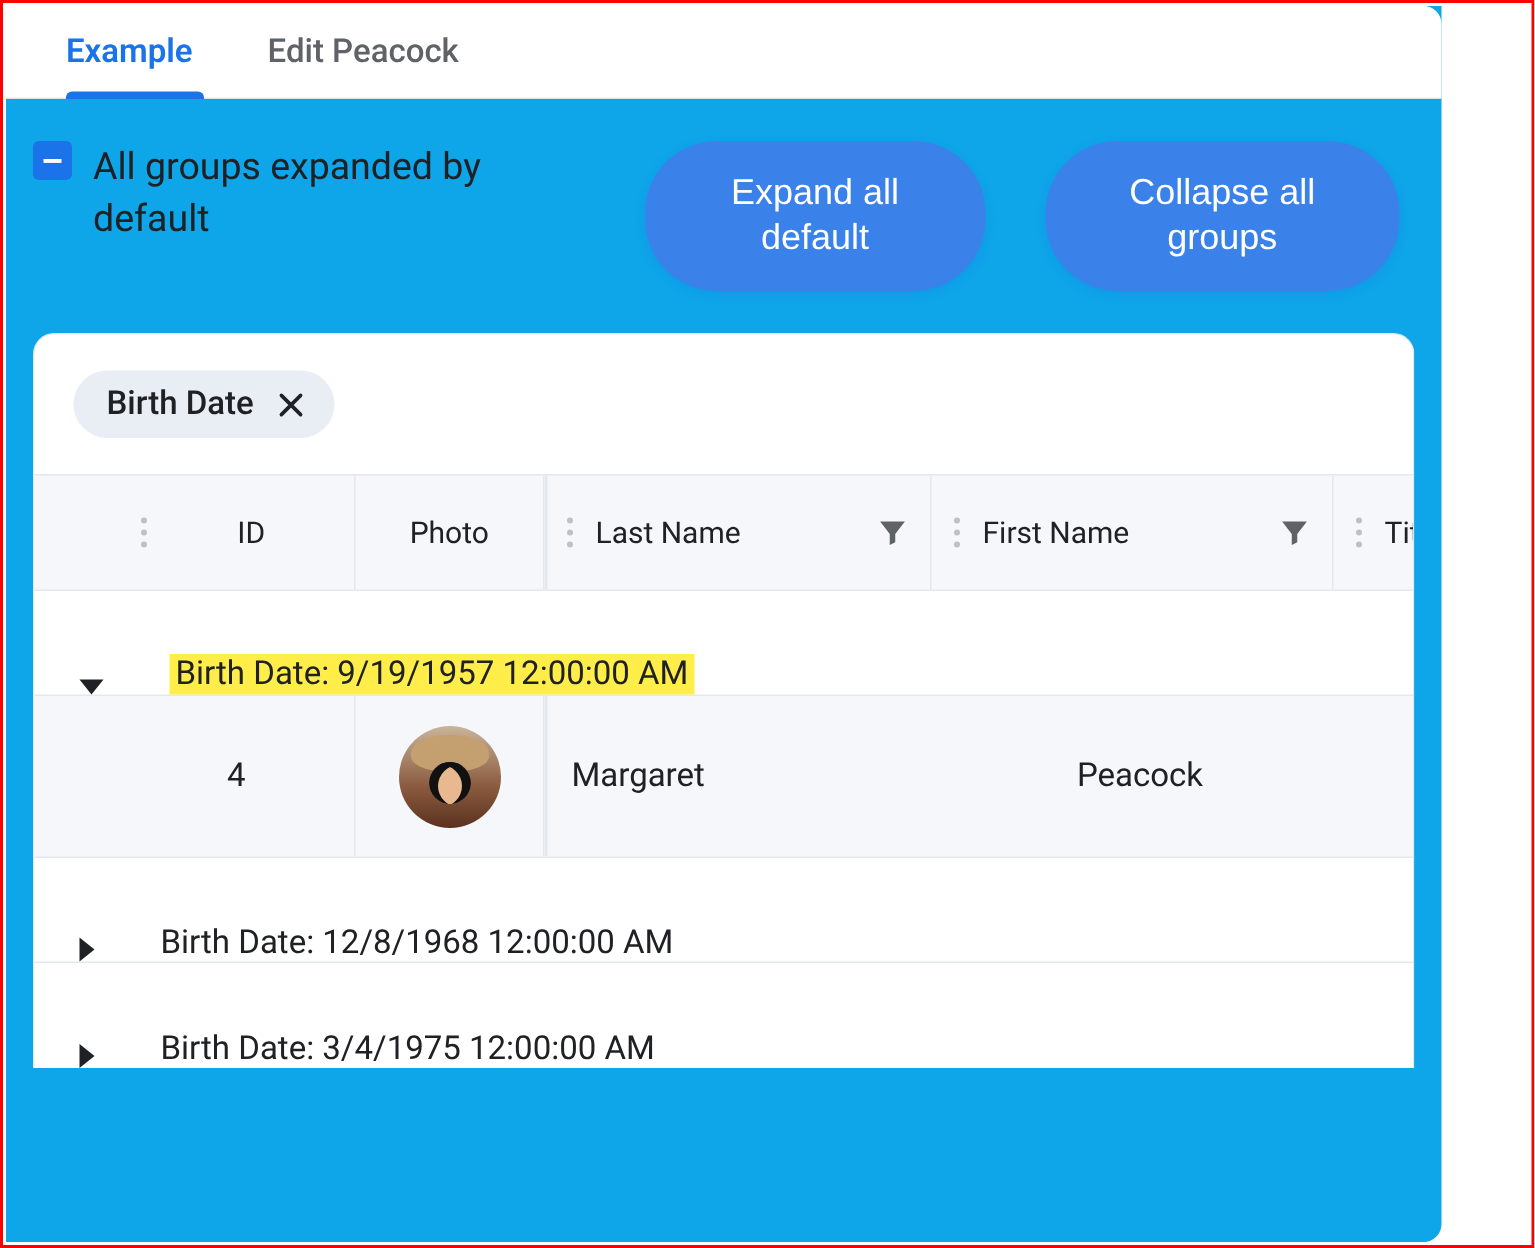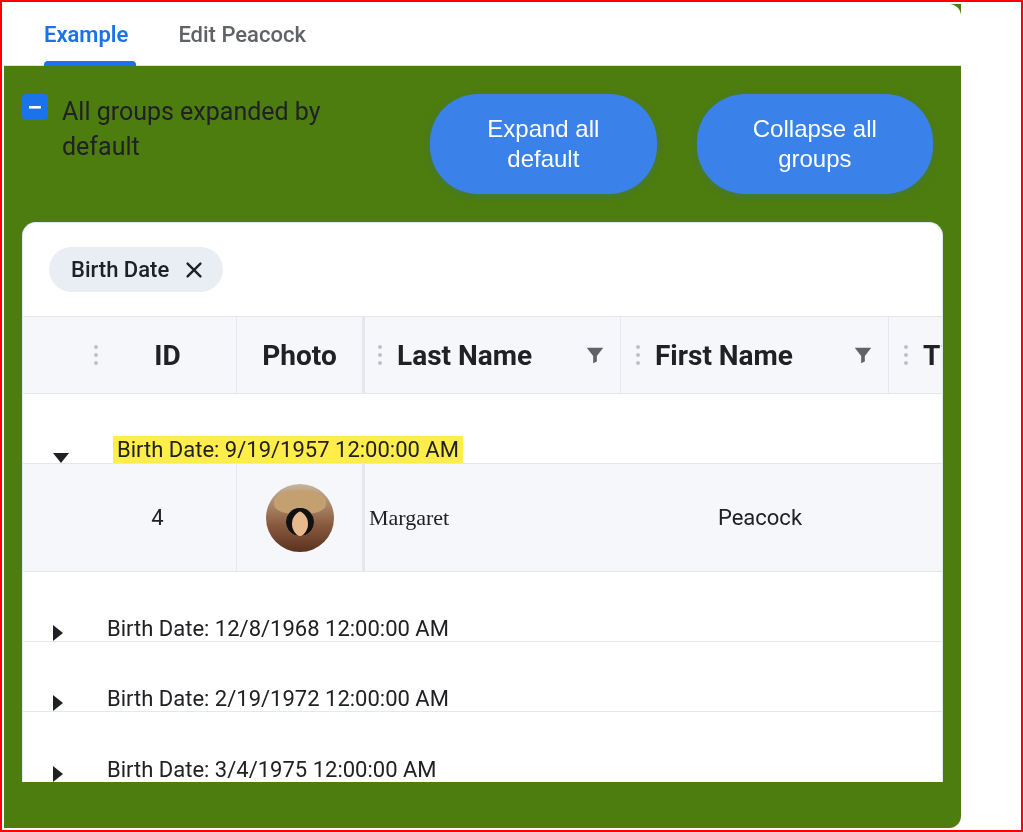--- a/index.html
+++ b/index.html
@@ -1,37 +1,37 @@
 <!DOCTYPE html>
 <html><head>
 <meta charset="utf-8">
 <style>
   * { box-sizing: border-box; }
   html, body { margin:0; padding:0; font-family: -apple-system, BlinkMacSystemFont, "Segoe UI", Roboto, Arial, sans-serif; }
   body { width:1023px; height:832px; }
   .frame { width:1023px; height:832px; border:2px solid #ff0000; background:#ffffff; position:relative; overflow:hidden; }
-  .content-area { position:absolute; left:2px; right:60px; top:2px; bottom:2px; background:#4d7c0f; border-bottom-right-radius:12px; }
+  .content-area { position:absolute; left:2px; right:60px; top:2px; bottom:2px; background:#0ea5e9; border-bottom-right-radius:12px; }
   .tabs { display:flex; align-items:center; gap:50px; padding:18px 40px 0 40px; background:#fff; border-bottom:1px solid #e0e0e0; border-top-right-radius:12px; }
   .tab { font-size:22px; font-weight:500; color:#5f6368; padding-bottom:18px; cursor:pointer; position:relative; }
   .tab.active { color:#1a73e8; font-weight:600; }
   .tab.active::after { content:""; position:absolute; left:0; right:0; bottom:-1px; height:5px; background:#1a73e8; border-radius:4px 4px 0 0; width:92px; }
   .topbar { display:flex; align-items:flex-start; padding:28px 28px 28px 18px; gap:14px; }
   .collapse-toggle { width:26px; height:26px; background:#1a73e8; border-radius:4px; display:flex; align-items:center; justify-content:center; cursor:pointer; flex-shrink:0; }
   .collapse-toggle svg { width:16px; height:16px; }
   .topbar-title { font-size:25px; color:#202124; line-height:1.4; flex:0 0 auto; max-width:340px; }
   .spacer { flex:1; }
   .pill-btn { background:#3a82ea; color:#fff; font-size:24px; font-weight:500; padding:20px 44px; border:none; border-radius:48px; line-height:1.25; text-align:center; cursor:pointer; box-shadow:0 2px 6px rgba(26,115,232,0.25); }
   .pill-btn + .pill-btn { margin-left:26px; }
   .grid-wrap { margin:0 18px 18px 18px; border-top:1px solid #e3e7ee; border-left:1px solid #e3e7ee; border-right:1px solid #e3e7ee; border-radius:14px 14px 0 0; background:#fff; overflow:hidden; }
   .group-panel { padding:24px 26px; background:#fff; }
   .chip { display:inline-flex; align-items:center; background:#e9edf4; border-radius:24px; padding:10px 18px 10px 22px; font-size:22px; color:#202124; font-weight:500; cursor:pointer; }
   .chip .close { margin-left:14px; display:inline-flex; }
   .chip .close svg { width:22px; height:22px; }
   .grid-header { display:flex; border-top:1px solid #e3e7ee; border-bottom:1px solid #e3e7ee; background:#f5f7fb; height:78px; overflow:hidden; }
-  .hcell { display:flex; align-items:center; font-size:28px; color:#202124; font-weight:700; position:relative; border-right:1px solid #e3e7ee; padding:0 14px; }
+  .hcell { display:flex; align-items:center; font-size:20px; color:#202124; font-weight:400; position:relative; border-right:1px solid #e3e7ee; padding:0 14px; }
   .hcell:last-child { border-right:none; }
   .hcell .dots { margin-right:14px; color:#9aa0a6; cursor:pointer; flex-shrink:0; }
   .hcell.center { justify-content:center; }
   .hcell .label { flex:1; text-align:left; }
   .hcell.center .label { text-align:center; }
   .filter-ic { margin-left:auto; color:#5f6368; cursor:pointer; }
   .w-expand { width:56px; flex-shrink:0; border-right:none; padding:0; }
   .w-id { width:158px; flex-shrink:0; }
   .w-photo { width:126px; flex-shrink:0; }
   .w-fn { width:268px; flex-shrink:0; }
@@ -147,34 +147,30 @@
       <div class="group-row">
         <div class="caret down"></div>
         <span class="highlight">Birth Date: 9/19/1957 12:00:00 AM</span>
       </div>
       <div class="data-row">
         <div class="dcell w-expand" style="border-right:none;"></div>
         <div class="dcell w-id">4</div>
         <div class="dcell w-photo fixed-sep">
           <div class="avatar"></div>
         </div>
-        <div class="dcell w-fn" style="justify-content:flex-start;padding-left:6px;border-right:none;font-family:Liberation Serif, serif;">Margaret</div>
+        <div class="dcell w-fn" style="justify-content:flex-start;padding-left:18px;border-right:none;">Margaret</div>
         <div class="dcell w-ln" style="border-right:none;">Peacock</div>
         <div class="dcell w-title" style="justify-content:flex-end;padding-right:4px;">Sal</div>
       </div>
 
       <div class="group-row">
         <div class="caret right"></div>
         <span>Birth Date: 12/8/1968 12:00:00 AM</span>
       </div>
 
-      <div class="group-row">
-        <div class="caret right"></div>
-        <span>Birth Date: 2/19/1972 12:00:00 AM</span>
-      </div>
 
       <div class="group-row" style="border-bottom:none;">
         <div class="caret right"></div>
         <span>Birth Date: 3/4/1975 12:00:00 AM</span>
       </div>
 
     </div>
   </div>
 </div>
 

